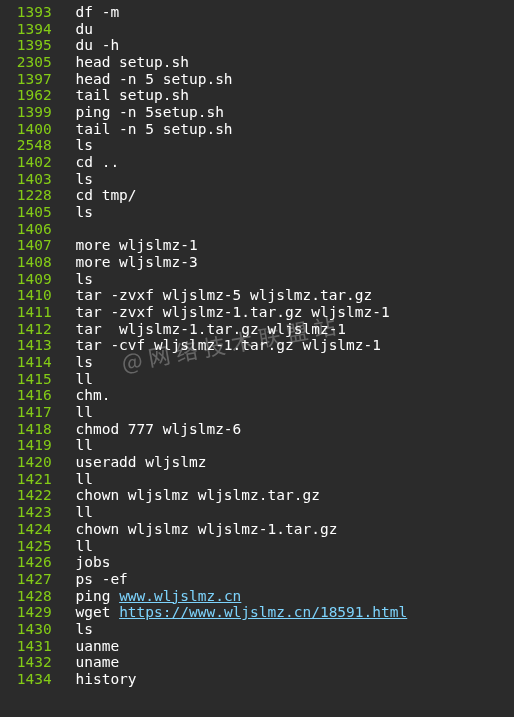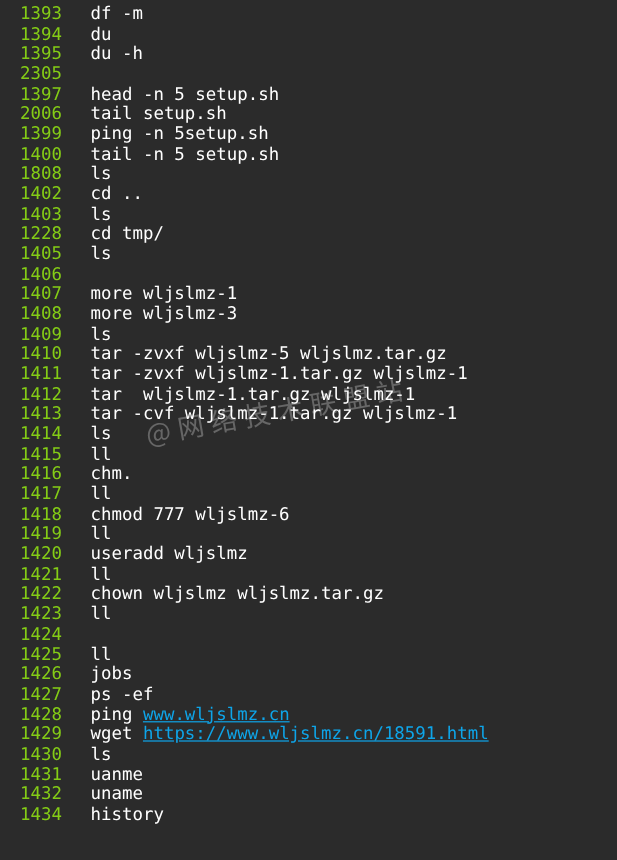--- a/index.html
+++ b/index.html
@@ -11,47 +11,47 @@
     line-height:1.15;
     width:514px;
     height:717px;
     overflow:hidden;
     padding:4px 4px 0 8px;
     position:relative;
   }
   .row { display:flex; white-space:pre; }
   .lineno { color:#84cc16; width:50px; flex:0 0 50px; }
   .cmd    { color:#ffffff;text-align:center; }
-  .cmd a  { color:#0ea5e9; text-decoration:underline; }
+  .cmd a  { color:#7dd3fc; text-decoration:underline; }
   .promptline { color:#ffffff; white-space:pre; padding-top:2px; }
   .watermark{
     position:absolute;
     color:#ffffff;
     opacity:0.28;
     font-size:22px;
     font-family:"Noto Sans CJK SC","Microsoft YaHei",sans-serif;
     pointer-events:none;
     transform:rotate(-10deg);
     top:330px; left:120px;
     letter-spacing:6px;
   }
 </style>
 </head>
 <body>
 
 <div id="terminal">
     <div class="row"><span class="lineno"> 1393</span><span>  </span><span class="cmd">df -m</span></div>
     <div class="row"><span class="lineno"> 1394</span><span>  </span><span class="cmd">du</span></div>
     <div class="row"><span class="lineno"> 1395</span><span>  </span><span class="cmd">du -h</span></div>
-    <div class="row"><span class="lineno"> 2305</span><span>  </span></div>
+    <div class="row"><span class="lineno"> 2305</span><span>  </span><span class="cmd">head setup.sh</span></div>
     <div class="row"><span class="lineno"> 1397</span><span>  </span><span class="cmd">head -n 5 setup.sh</span></div>
-    <div class="row"><span class="lineno"> 2006</span><span>  </span><span class="cmd">tail setup.sh</span></div>
+    <div class="row"><span class="lineno"> 1962</span><span>  </span><span class="cmd">tail setup.sh</span></div>
     <div class="row"><span class="lineno"> 1399</span><span>  </span><span class="cmd">ping -n 5setup.sh</span></div>
     <div class="row"><span class="lineno"> 1400</span><span>  </span><span class="cmd">tail -n 5 setup.sh</span></div>
-    <div class="row"><span class="lineno"> 1808</span><span>  </span><span class="cmd">ls</span></div>
+    <div class="row"><span class="lineno"> 2548</span><span>  </span><span class="cmd">ls</span></div>
     <div class="row"><span class="lineno"> 1402</span><span>  </span><span class="cmd">cd ..</span></div>
     <div class="row"><span class="lineno"> 1403</span><span>  </span><span class="cmd">ls</span></div>
     <div class="row"><span class="lineno"> 1228</span><span>  </span><span class="cmd">cd tmp/</span></div>
     <div class="row"><span class="lineno"> 1405</span><span>  </span><span class="cmd">ls</span></div>
     <div class="row"><span class="lineno"> 1406</span><span>  </span></div>
     <div class="row"><span class="lineno"> 1407</span><span>  </span><span class="cmd">more wljslmz-1</span></div>
     <div class="row"><span class="lineno"> 1408</span><span>  </span><span class="cmd">more wljslmz-3</span></div>
     <div class="row"><span class="lineno"> 1409</span><span>  </span><span class="cmd">ls</span></div>
     <div class="row"><span class="lineno"> 1410</span><span>  </span><span class="cmd">tar -zvxf wljslmz-5 wljslmz.tar.gz</span></div>
     <div class="row"><span class="lineno"> 1411</span><span>  </span><span class="cmd">tar -zvxf wljslmz-1.tar.gz wljslmz-1</span></div>
@@ -60,21 +60,21 @@
     <div class="row"><span class="lineno"> 1414</span><span>  </span><span class="cmd">ls</span></div>
     <div class="row"><span class="lineno"> 1415</span><span>  </span><span class="cmd">ll</span></div>
     <div class="row"><span class="lineno"> 1416</span><span>  </span><span class="cmd">chm.</span></div>
     <div class="row"><span class="lineno"> 1417</span><span>  </span><span class="cmd">ll</span></div>
     <div class="row"><span class="lineno"> 1418</span><span>  </span><span class="cmd">chmod 777 wljslmz-6</span></div>
     <div class="row"><span class="lineno"> 1419</span><span>  </span><span class="cmd">ll</span></div>
     <div class="row"><span class="lineno"> 1420</span><span>  </span><span class="cmd">useradd wljslmz</span></div>
     <div class="row"><span class="lineno"> 1421</span><span>  </span><span class="cmd">ll</span></div>
     <div class="row"><span class="lineno"> 1422</span><span>  </span><span class="cmd">chown wljslmz wljslmz.tar.gz</span></div>
     <div class="row"><span class="lineno"> 1423</span><span>  </span><span class="cmd">ll</span></div>
-    <div class="row"><span class="lineno"> 1424</span><span>  </span></div>
+    <div class="row"><span class="lineno"> 1424</span><span>  </span><span class="cmd">chown wljslmz wljslmz-1.tar.gz</span></div>
     <div class="row"><span class="lineno"> 1425</span><span>  </span><span class="cmd">ll</span></div>
     <div class="row"><span class="lineno"> 1426</span><span>  </span><span class="cmd">jobs</span></div>
     <div class="row"><span class="lineno"> 1427</span><span>  </span><span class="cmd">ps -ef</span></div>
     <div class="row"><span class="lineno"> 1428</span><span>  </span><span class="cmd">ping <a>www.wljslmz.cn</a></span></div>
     <div class="row"><span class="lineno"> 1429</span><span>  </span><span class="cmd">wget <a>https://www.wljslmz.cn/18591.html</a></span></div>
     <div class="row"><span class="lineno"> 1430</span><span>  </span><span class="cmd">ls</span></div>
     <div class="row"><span class="lineno"> 1431</span><span>  </span><span class="cmd">uanme</span></div>
     <div class="row"><span class="lineno"> 1432</span><span>  </span><span class="cmd">uname</span></div>
     <div class="row"><span class="lineno"> 1434</span><span>  </span><span class="cmd">history</span></div>
   </div>

